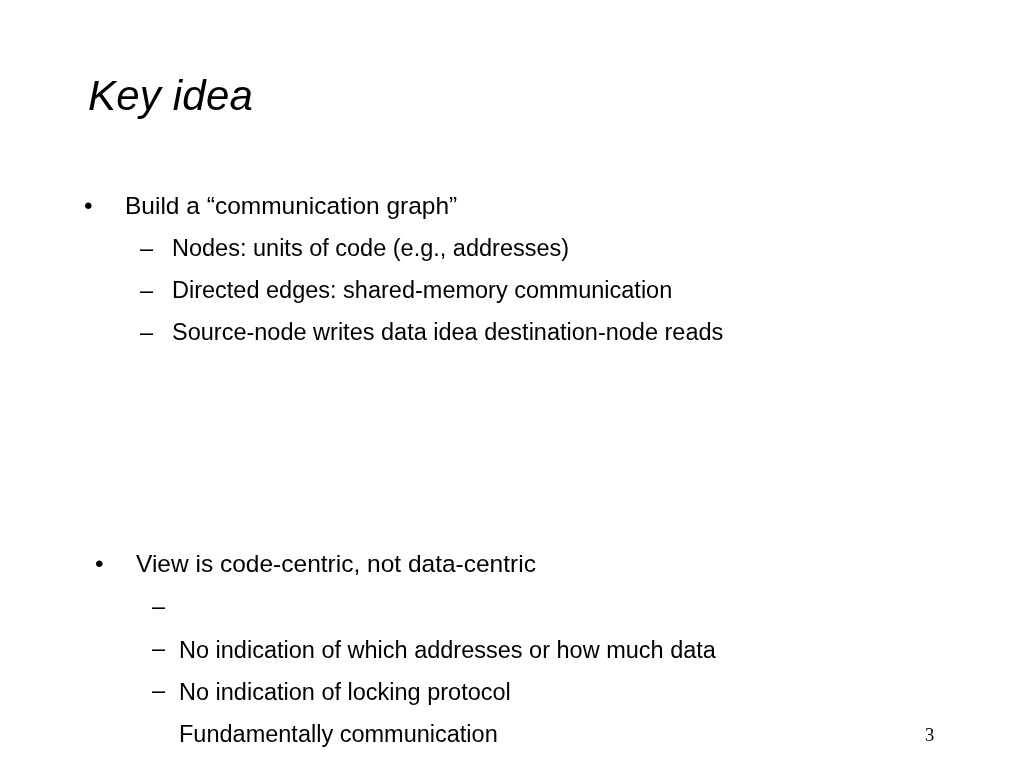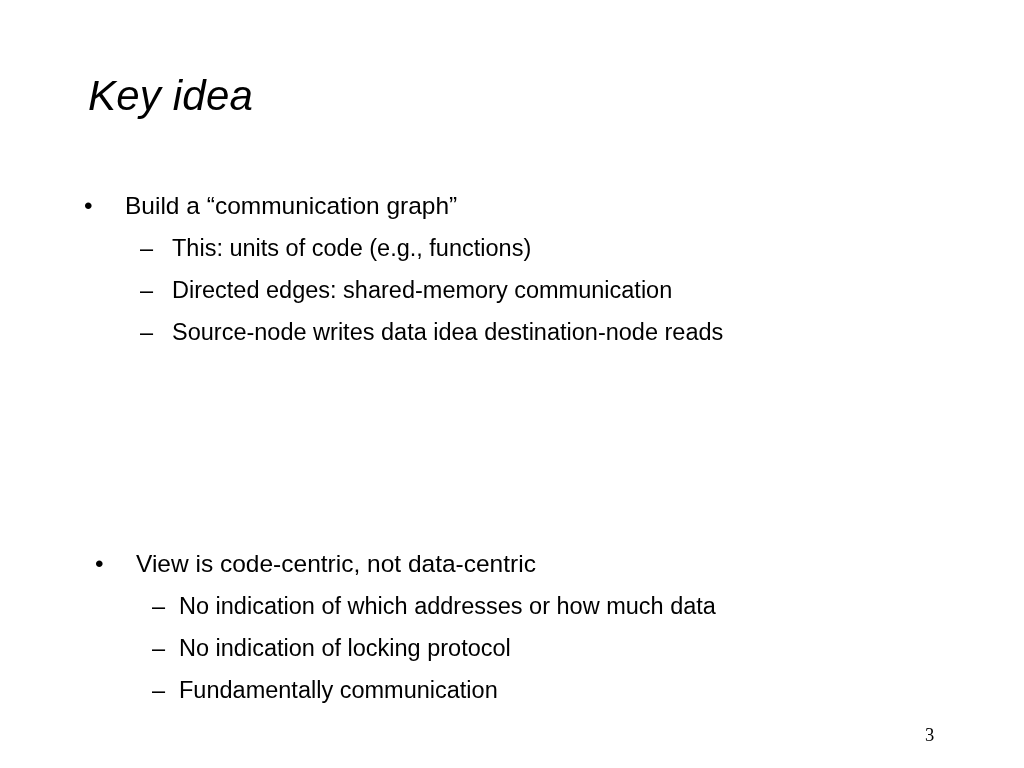--- a/index.html
+++ b/index.html
@@ -86,21 +86,21 @@
     width: 22px;
     line-height: 42px;
   }
   .bullet-l2 .txt {
     position: absolute;
     left: 88px;
     top: 0;
     line-height: 42px;
   }
   .group-2 .bullet-l2 .marker { left: 57px; }
-  .group-2 .bullet-l2 .txt { left: 84px; }
+  .group-2 .bullet-l2 .txt { left: 84px; margin-top: 44px; }
 
   
   #diagram {
     position: absolute;
     left: 300px;
     top: 355px;
     width: 390px;
     height: 175px;
   }
   #diagram svg {
@@ -154,21 +154,21 @@
 
   <div class="bullet-group group-1">
 
     <div class="bullet-l1">
       <span class="marker">•</span>
       <span class="txt">Build a “communication graph”</span>
     </div>
 
     <div class="bullet-l2">
       <span class="marker">–</span>
-      <span class="txt">This: units of code (e.g., functions)</span>
+      <span class="txt">Nodes: units of code (e.g., addresses)</span>
     </div>
 
     <div class="bullet-l2">
       <span class="marker">–</span>
       <span class="txt">Directed edges: shared-memory communication</span>
     </div>
 
     <div class="bullet-l2">
       <span class="marker">–</span>
       <span class="txt">Source-node writes data idea destination-node reads</span>

